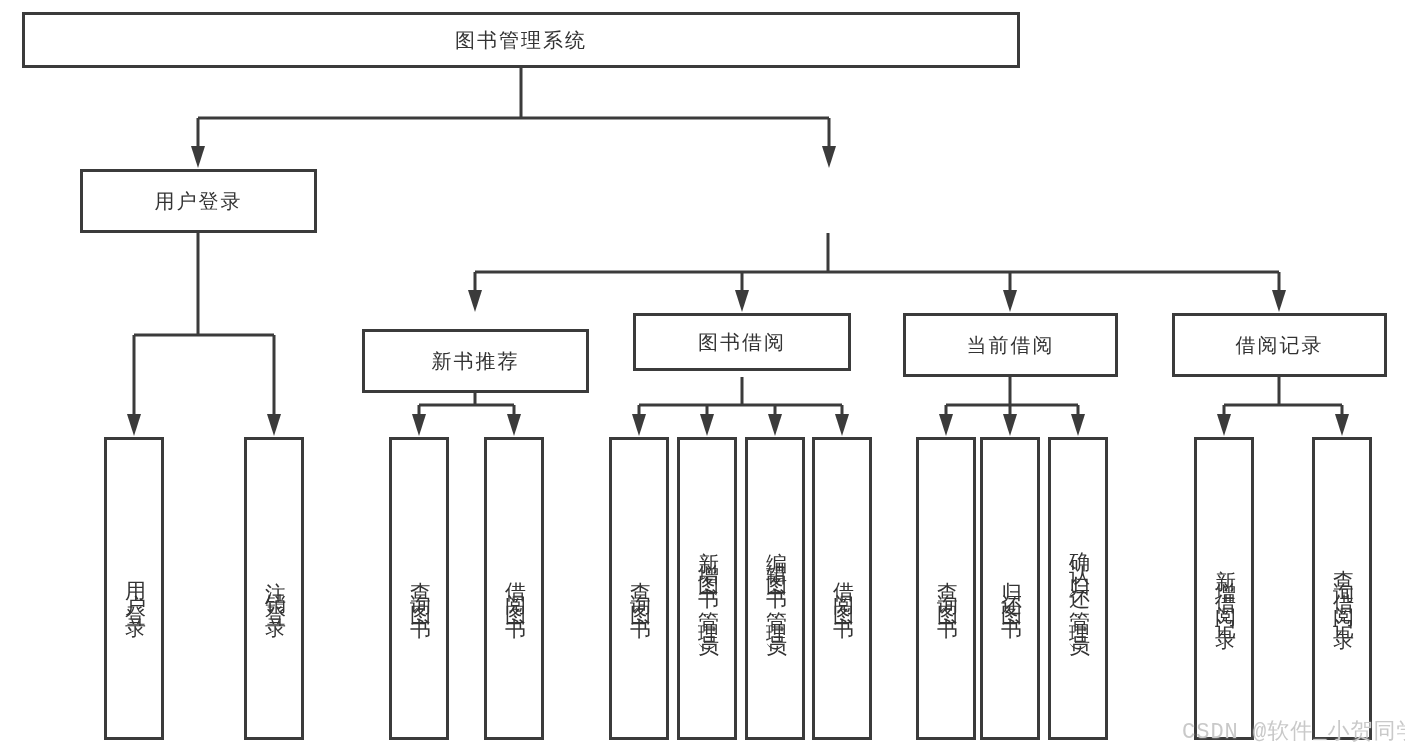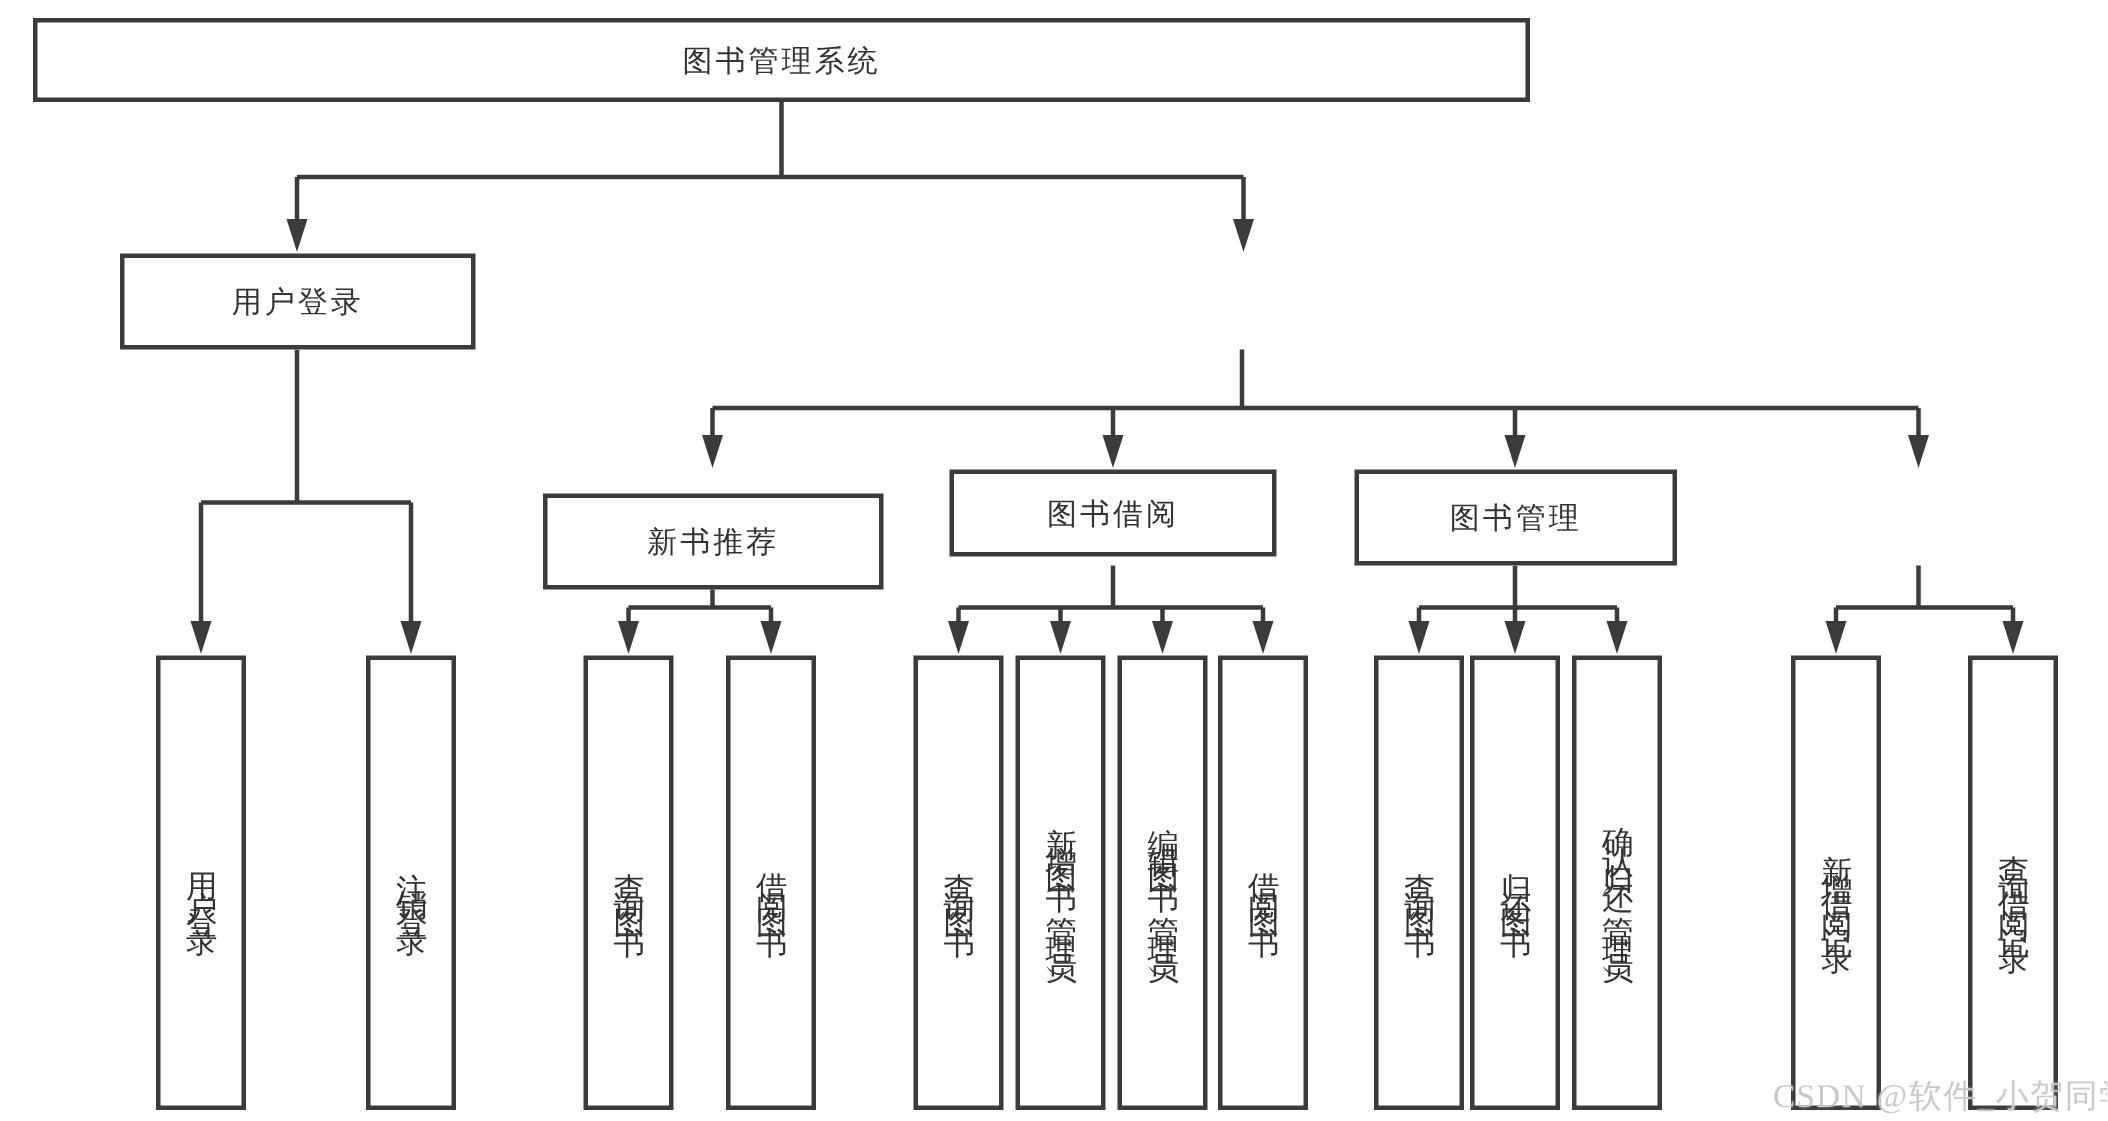--- a/index.html
+++ b/index.html
@@ -7,21 +7,21 @@
     --text: #333333;
     --background: #ffffff;
     --watermark: #c9c9c9;
   }
   html, body { margin: 0; padding: 0; background: var(--background); }
   #stage {
     position: relative;
     width: 1405px;
     height: 747px;
     background: var(--background);
-    font-family: Liberation Serif, serif;
+    font-family: Liberation Mono, monospace;
     overflow: hidden;
   }
   #connectors {
     position: absolute;
     left: 0; top: 0;
     width: 1405px; height: 747px;
     pointer-events: none;
   }
   #connectors path {
     stroke: var(--line);
@@ -130,21 +130,22 @@
     <polygon points="1217,414 1231,414 1224,436"></polygon>
     <polygon points="1335,414 1349,414 1342,436"></polygon>
   </svg>
 
   <div class="hbox n-root">图书管理系统</div>
 
   <div class="hbox n-l2a">用户登录</div>
 
   <div class="hbox n-l3a">新书推荐</div>
   <div class="hbox n-l3b">图书借阅</div>
-  <div class="hbox n-l3c">图书管理</div>
+  <div class="hbox n-l3c">当前借阅</div>
+  <div class="hbox n-l3d">借阅记录</div>
 
   <div class="vbox c1">用户登录</div>
   <div class="vbox c2">注销登录</div>
 
   <div class="vbox c3">查询图书</div>
   <div class="vbox c4">借阅图书</div>
 
   <div class="vbox c5">查询图书</div>
   <div class="vbox c6">新增图书（管理员）</div>
   <div class="vbox c7">编辑图书（管理员）</div>

